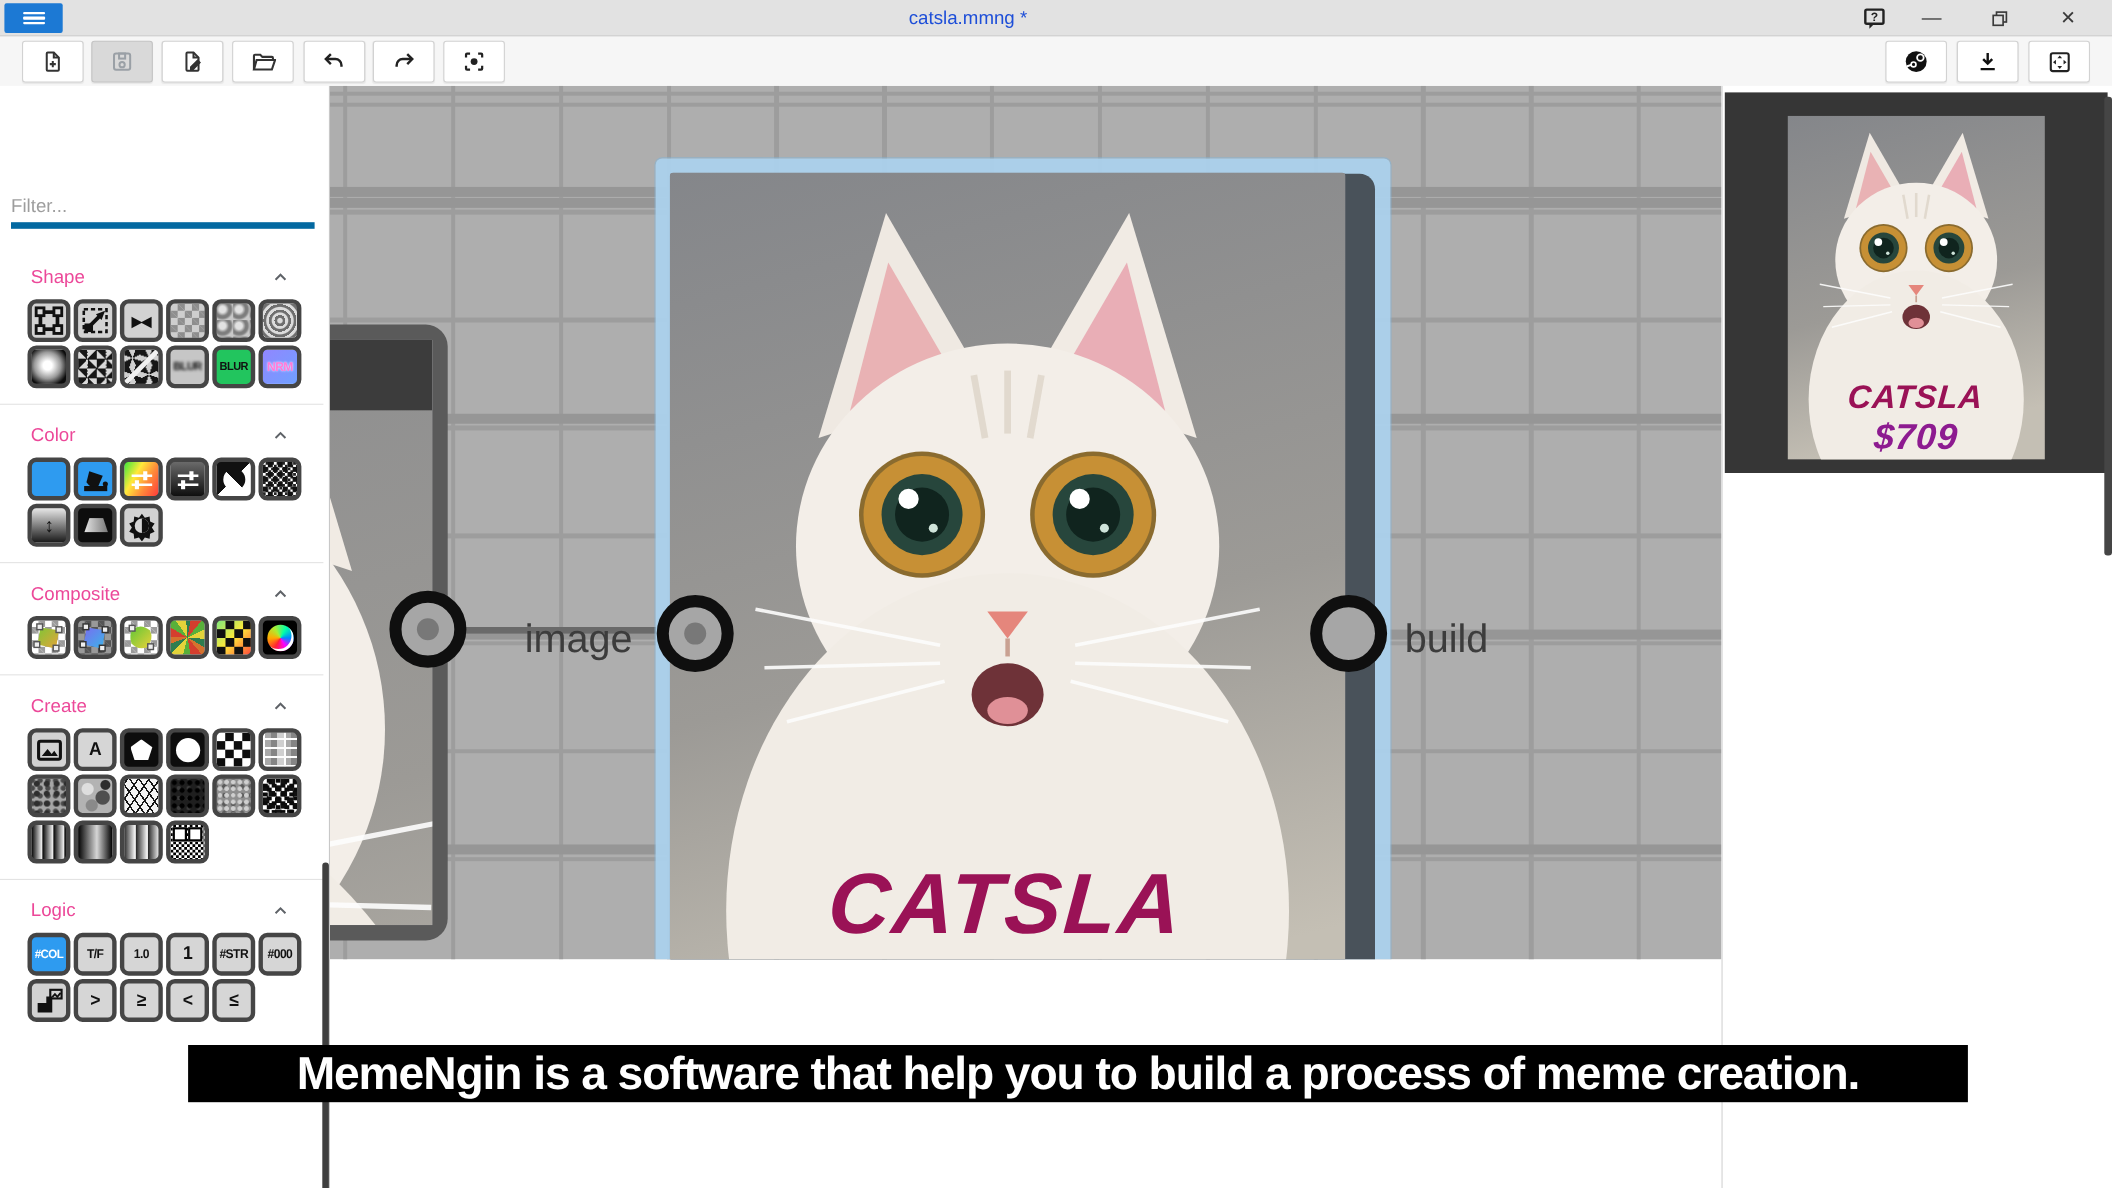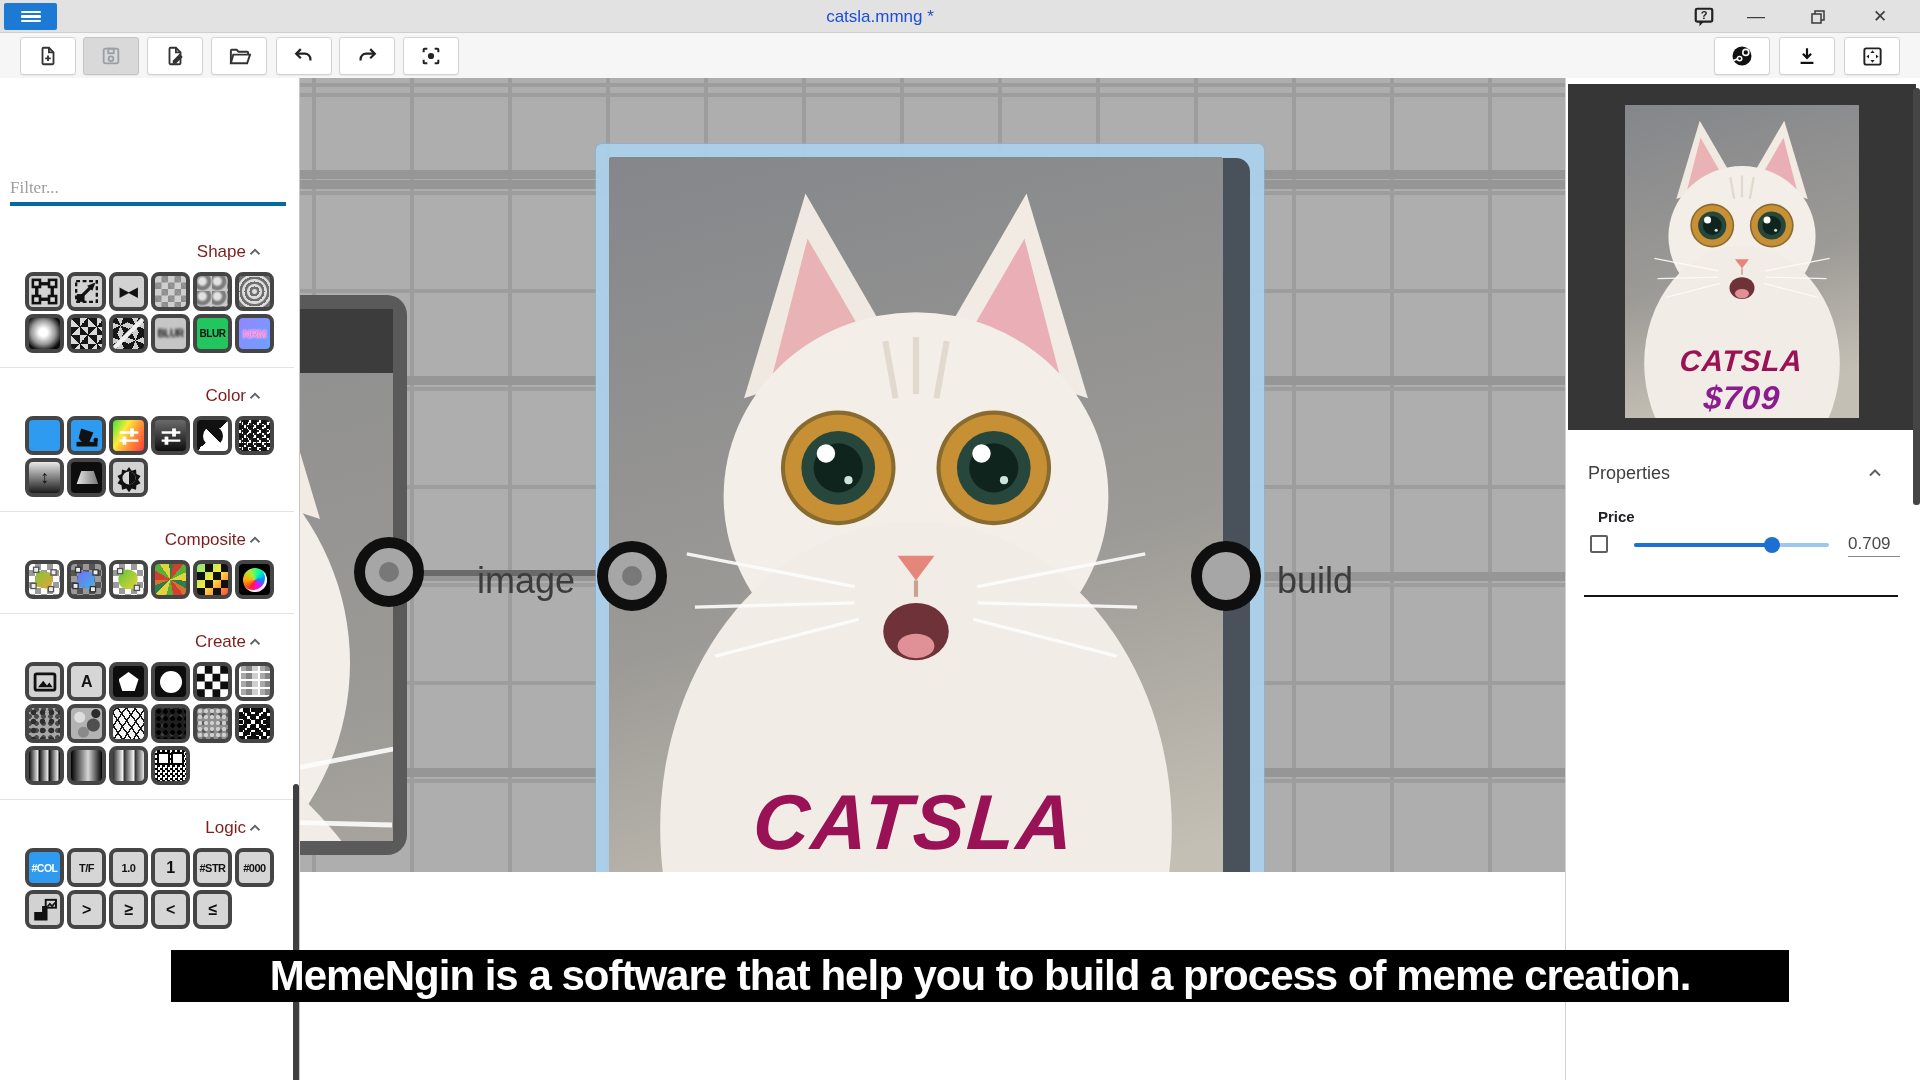--- a/index.html
+++ b/index.html
@@ -24,27 +24,27 @@
   .tbtn{position:absolute;top:4px;width:56px;height:38px;background:#fff;border:1px solid #d2d2d2;
     border-radius:3px;display:flex;align-items:center;justify-content:center;cursor:pointer;
     box-shadow:0 1px 1px rgba(0,0,0,.06)}
   .tbtn.pressed{background:#d9d9d9;border-color:#c4c4c4}
   .tbtn svg{display:block}
 
   
   #sidebar{position:absolute;left:0;top:78px;width:300px;height:1002px;background:#fff;
     border-right:1px solid #c8c8c8;z-index:20;overflow:hidden}
   #filter-wrap{position:absolute;left:10px;top:96px;width:276px}
-  #filter-input{width:100%;border:none;outline:none;border-bottom:4px solid #0369a1;
-    font-size:17px;color:#444;padding:4px 0;background:transparent;font-family:Liberation Serif, serif}
+  #filter-input{width:100%;border:none;outline:none;border-bottom:6px solid #0369a1;
+    font-size:17px;color:#444;padding:4px 0;background:transparent;font-family:Liberation Sans, sans-serif}
   #filter-input::placeholder{color:#9d9d9d}
   #sections{position:absolute;left:0;top:146px;width:294px}
   .sec-divider{height:1px;background:#e3e3e3;margin:14px 0 0 0}
-  .sec-header{display:flex;align-items:center;justify-content:flex-end;
-    padding:18px 30px 10px 28px;color:#7f1d1d;font-size:17px}
+  .sec-header{display:flex;align-items:center;justify-content:space-between;
+    padding:18px 30px 10px 28px;color:#ec4899;font-size:17px}
   .rows{padding-left:25px}
   .thumb-row{display:flex;margin-bottom:3px}
   .th{width:39px;height:39px;border:4px solid #454545;border-radius:8px;background:#d2d2d2;
     margin-right:3px;display:flex;align-items:center;justify-content:center;cursor:pointer;
     font-weight:bold;color:#111;position:relative;overflow:hidden;flex:none}
   .th span{pointer-events:none;transform:scaleY(1.05);letter-spacing:-.5px;white-space:nowrap}
   #sb-scroll{position:absolute;left:293px;top:784px;width:6px;height:300px;background:#3f3f3f;
     border-radius:3px;z-index:22}
 
   
@@ -671,35 +671,16 @@
 </div>
 
 <div id="rightpanel">
   <div id="preview">
     <div class="thumb">
       <svg width="234" height="313" viewBox="0 0 300 400" preserveAspectRatio="xMidYMid slice">
         <use href="#catface"></use>
       </svg>
     </div>
   </div>
-  <div id="props">
-    <div class="props-header">
-      <span>Properties</span>
-      <svg width="20" height="20" viewBox="0 0 24 24" fill="none" stroke="#5f6368" stroke-width="2.4">
-          <polyline points="6,15 12,9 18,15"></polyline>
-        </svg>
-    </div>
-    <div id="price-label">Price</div>
-    <div id="price-row">
-      <div id="price-check"></div>
-      <div id="slider">
-        <div class="rail"></div>
-          <div class="fill" style="width: 70.9%;"></div>
-        <div class="knob" style="left: calc(70.9% - 8px);"></div>
-      </div>
-      <input id="price-value" value="0.709" style="">
-    </div>
-    <div id="props-divider"></div>
-  </div>
 </div>
 <div id="win-scroll"></div>
 
 <div id="caption">MemeNgin is a software that help you to build a process of meme creation.</div>
 
 </body></html>

